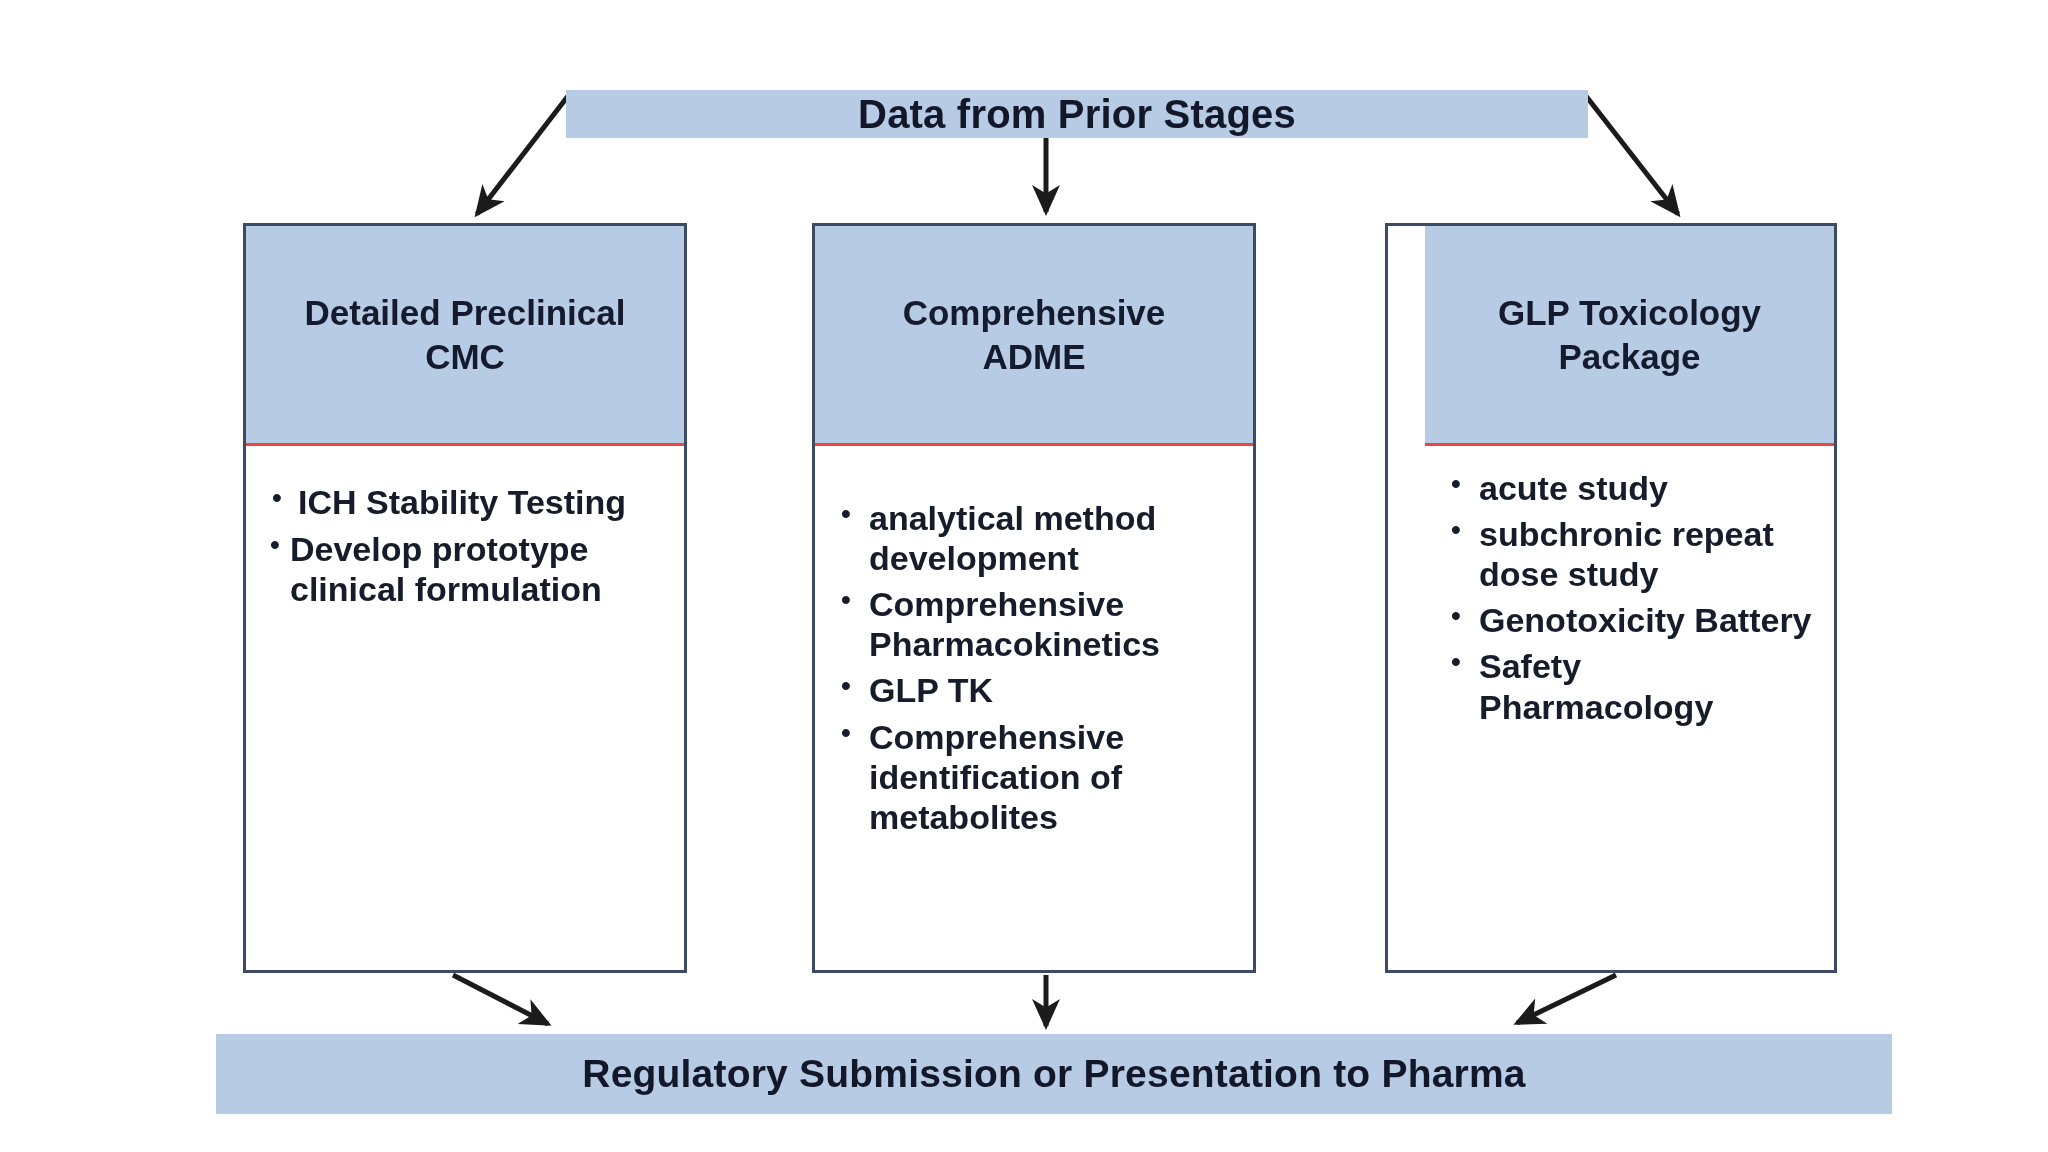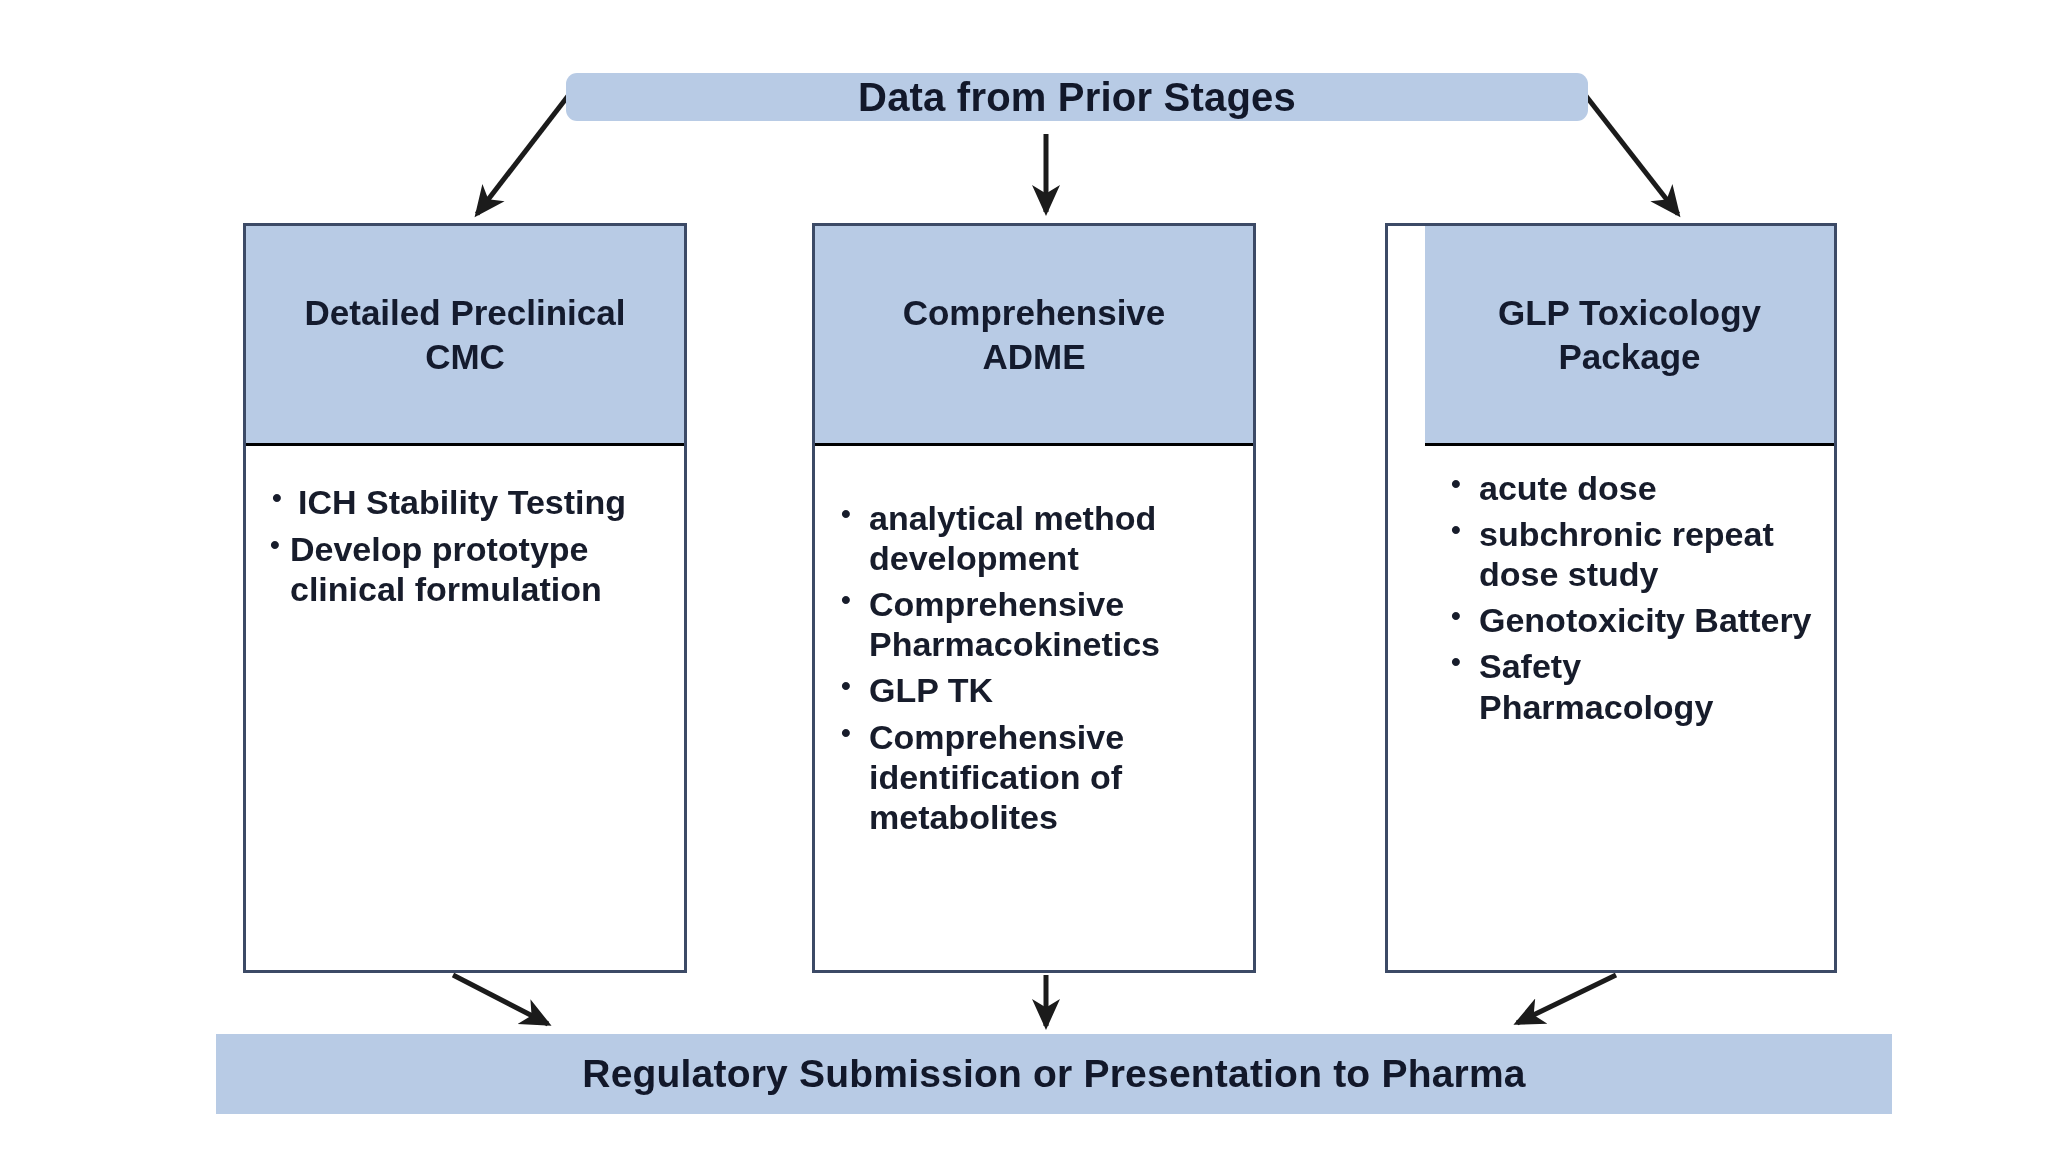--- a/index.html
+++ b/index.html
@@ -34,25 +34,24 @@
     display: flex;
     align-items: center;
     justify-content: center;
     color: #12182a;
     font-weight: bold;
     letter-spacing: 0.2px;
     text-align: center;
   }
   #top-banner {
     left: 566px;
-    top: 73px;
+    top: 90px;
     width: 1022px;
     height: 48px;
     font-size: 40px;
-    border-radius: 11px;
   }
   #bottom-banner {
     left: 216px;
     top: 1034px;
     width: 1676px;
     height: 80px;
     font-size: 39px;
   }
 
   
@@ -67,21 +66,21 @@
     display: flex;
     flex-direction: column;
   }
   #column-1 { left: 243px; }
   #column-2 { left: 812px; width: 444px; gap: 32px; }
   #column-3 { left: 1385px; width: 452px; padding-left: 37px; }
 
   .column-header {
     height: 220px;
     background: #b8cbe5;
-    border-bottom: 3px solid #000000;
+    border-bottom: 3px solid #ef4444;
     display: flex;
     align-items: center;
     justify-content: center;
     text-align: center;
     font-size: 35px;
     font-weight: bold;
     color: #141b2e;
     line-height: 1.23;
     padding: 0 12px;
     box-sizing: border-box;
@@ -186,21 +185,21 @@
         <li class="bullet-item">Comprehensive identification of metabolites</li>
       </ul>
     </div>
   </div>
 
   <div class="column" id="column-3">
     <div class="column-header">GLP Toxicology
 Package</div>
     <div class="column-body">
       <ul class="bullet-list">
-        <li class="bullet-item">acute dose</li>
+        <li class="bullet-item">acute study</li>
         <li class="bullet-item">subchronic repeat dose study</li>
         <li class="bullet-item">Genotoxicity Battery</li>
         <li class="bullet-item">Safety Pharmacology</li>
       </ul>
     </div>
   </div>
 
   <div class="banner" id="bottom-banner">
     <span>Regulatory Submission or Presentation to Pharma</span>
   </div>

